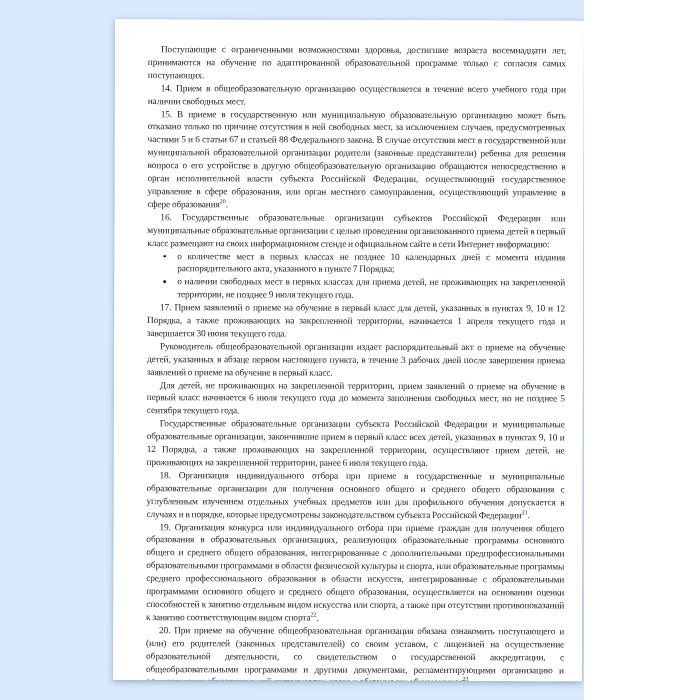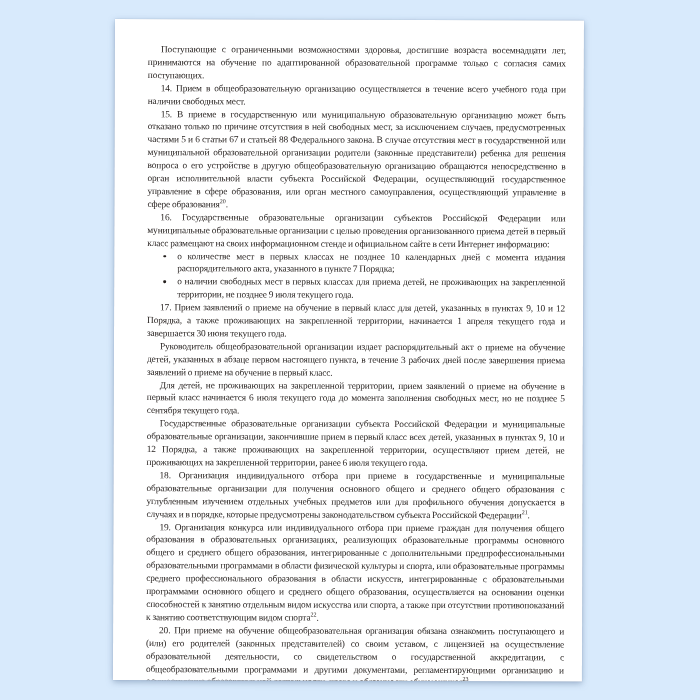--- a/index.html
+++ b/index.html
@@ -1,18 +1,18 @@
 <!DOCTYPE html>
 <html><head>
 <meta charset="utf-8">
 <style>
   html,body{margin:0;padding:0;}
   .canvas{
     position:relative;
-    width:700px;height:700px;
+    width:584px;height:700px;
     background:#d8eafc;
     overflow:hidden;
     font-family:"Liberation Serif","DejaVu Serif",serif;
   }
   .sheet{
     position:absolute;
     left:115px;top:19px;
     width:469px;height:661px;
     background:#ffffff;
     box-shadow:0 2px 6px rgba(100,125,160,.55), 0 0 1px rgba(110,130,160,.6);

